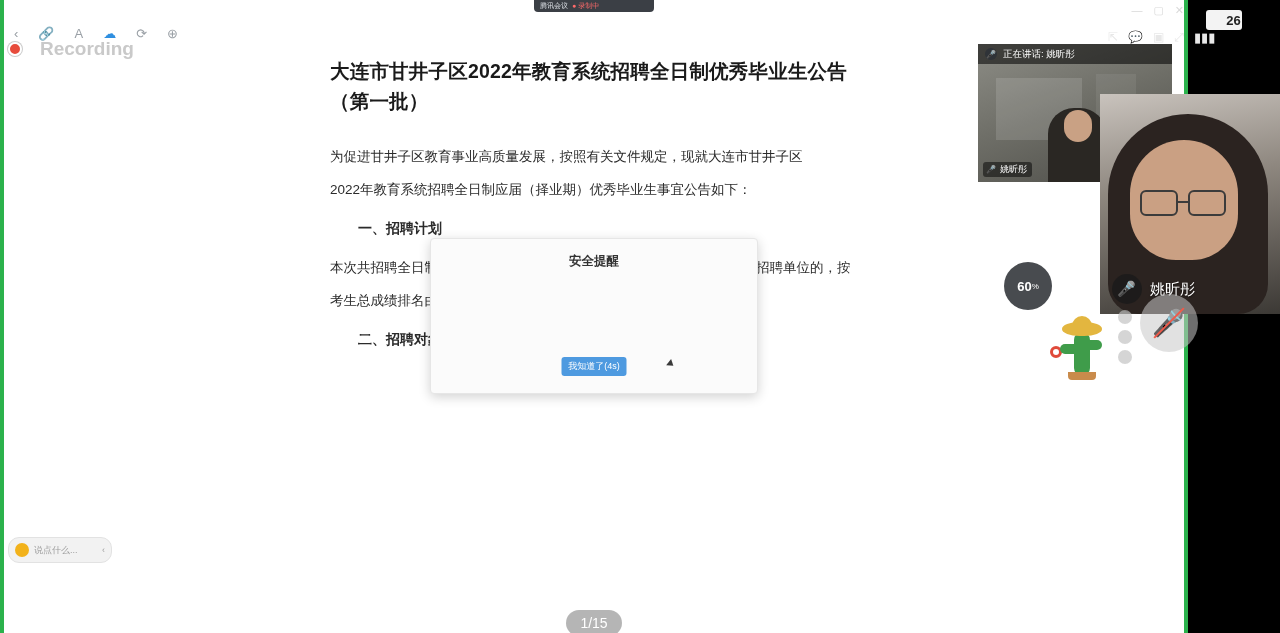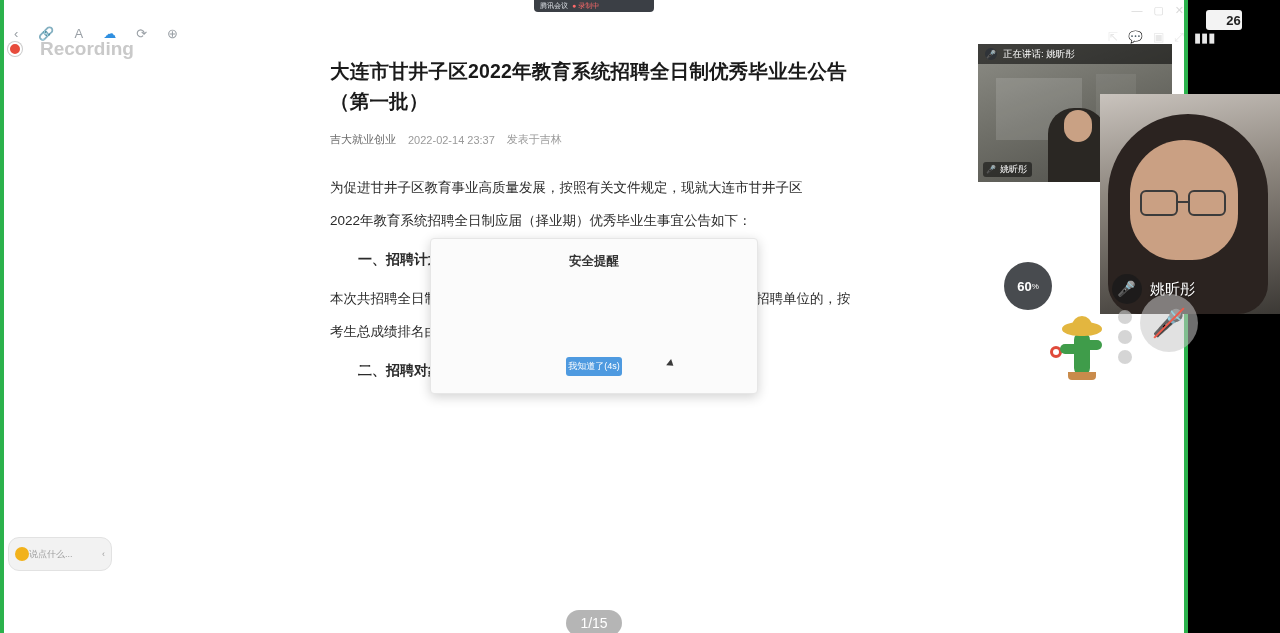--- a/index.html
+++ b/index.html
@@ -80,23 +80,23 @@
 
   
   .page-ind {
     position: absolute; left: 566px; top: 610px; width: 56px; height: 26px;
     background: rgba(120,120,120,.55); border-radius: 13px;
     color: #fff; font-size: 14px; display: flex; align-items: center; justify-content: center;
   }
 
   
   .chat-pill {
-    position: absolute; left: 8px; top: 537px; width: 104px; height: 34px;
+    position: absolute; left: 8px; top: 537px; width: 104px; height: 26px;
     background: #f2f2f2; border: 1px solid #e2e2e2; border-radius: 11px;
-    display: flex; align-items: center; padding: 0 6px;
+    display: flex; align-items: center; gap: 5px; padding: 0 6px;
   }
   .chat-pill .emoji {
     width: 14px; height: 14px; border-radius: 50%;
     background: #f2b21b; display: inline-block; flex: 0 0 auto;
   }
   .chat-pill .cp-text { font-size: 9px; color: #9d9d9d; flex: 1; }
   .chat-pill .cp-arrow { font-size: 9px; color: #9d9d9d; }
 
   
   .dialog {
@@ -105,21 +105,21 @@
     box-shadow: 0 3px 12px rgba(0,0,0,.18);
     text-align: center; padding: 14px 22px 0;
   }
   .dialog h4 { font-size: 12.5px; color: #333; font-weight: 700; }
   .dialog .d-body {
     margin-top: 12px; font-size: 9.5px; line-height: 15px; color: #8b8b8b; text-align: left;
   }
   .dialog .d-warn { color: #e03030; }
   .dialog .d-btn {
     position: absolute; left: 50%; transform: translateX(-50%); bottom: 17px;
-    width: 56px; height: 19px; background: #4e9ae0; border-radius: 3px;
+    width: 65px; height: 19px; background: #4e9ae0; border-radius: 3px;
     color: #fff; font-size: 9px; display: flex; align-items: center; justify-content: center;
     border: none; cursor: pointer;
   }
   .cursor-arrow {
     position: absolute; left: 668px; top: 360px; width: 0; height: 0;
     border-left: 6px solid #3a3a3a; border-bottom: 4px solid transparent;
     border-top: 4px solid transparent;
     transform: rotate(38deg);
   }
 
@@ -259,25 +259,20 @@
       <span class="ti">⊕</span>
     </div>
 
     <div class="rec-badge">
       <span class="rec-dot"></span>
       <span class="rec-text">Recording</span>
     </div>
 
     <div class="article">
       <div class="art-title">大连市甘井子区2022年教育系统招聘全日制优秀毕业生公告（第一批）</div>
-      <div class="art-meta">
-        <span class="m-author">吉大就业创业</span>
-        <span>2022-02-14 23:37</span>
-        <span>发表于吉林</span>
-      </div>
       <div class="art-body">
         <p class="noindent">为促进甘井子区教育事业高质量发展，按照有关文件规定，现就大连市甘井子区</p>
         <p class="noindent">2022年教育系统招聘全日制应届（择业期）优秀毕业生事宜公告如下：</p>
         <h3>一、招聘计划</h3>
         <p class="noindent">本次共招聘全日制优秀毕业生…（详见附件1）。同一岗位识别码内多个招聘单位的，按考生总成绩排名由高到低，考生依次进行选岗。</p>
         <h3>二、招聘对象</h3>
       </div>
     </div>
 
     <div class="page-ind">1/15</div>

